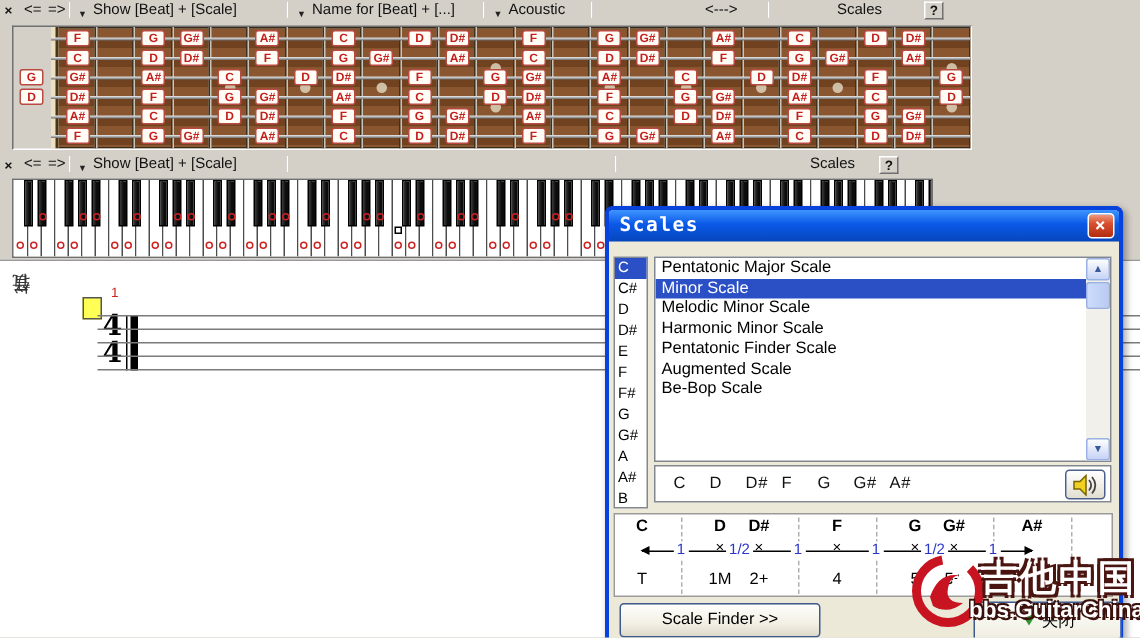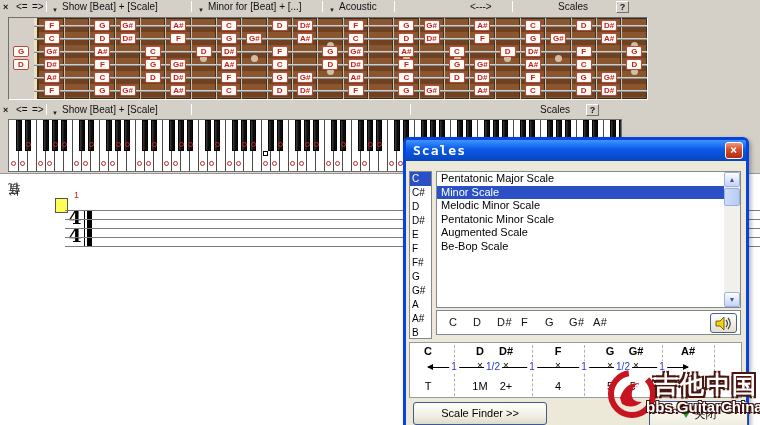--- a/index.html
+++ b/index.html
@@ -134,21 +134,21 @@
   <div id="fret-panel">
     <div class="tbar" style="top:0;">
       <span class="tb-close" style="left:3px;">×</span>
       <span style="left:16px;">&lt;=</span>
       <span style="left:32px;">=&gt;</span>
       <span class="tb-sep" style="left:46px;"></span>
       <span class="dd-arrow" style="left:52px;">▼</span>
       <span style="left:62px;">Show [Beat] + [Scale]</span>
       <span class="tb-sep" style="left:191px;"></span>
       <span class="dd-arrow" style="left:198px;">▼</span>
-      <span style="left:208px;">Minor for [Beat] + [...]</span>
+      <span style="left:208px;">Name for [Beat] + [...]</span>
       <span class="tb-sep" style="left:322px;"></span>
       <span class="dd-arrow" style="left:329px;">▼</span>
       <span style="left:339px;">Acoustic</span>
       <span class="tb-sep" style="left:394px;"></span>
       <span style="left:470px;">&lt;---&gt;</span>
       <span class="tb-sep" style="left:512px;"></span>
       <span style="left:558px;">Scales</span>
       <span class="help-btn" style="left:616px;">?</span>
     </div>
     <div id="fretboard">
@@ -520,21 +520,22 @@
           <div class="root-item">G</div>
           <div class="root-item">G#</div>
           <div class="root-item">A</div>
           <div class="root-item">A#</div>
           <div class="root-item">B</div>
         </div>
       <div id="scale-list">
           <div class="scale-item">Pentatonic Major Scale</div>
           <div class="scale-item sel">Minor Scale</div>
           <div class="scale-item">Melodic Minor Scale</div>
-          <div class="scale-item">Pentatonic Minor Scale</div>
+          <div class="scale-item">Harmonic Minor Scale</div>
+          <div class="scale-item">Pentatonic Finder Scale</div>
           <div class="scale-item">Augmented Scale</div>
           <div class="scale-item">Be-Bop Scale</div>
           <div id="sb">
           <div class="sb-btn" style="top:0;">▲</div>
           <div id="sb-thumb"></div>
           <div class="sb-btn" style="bottom:0;">▼</div>
         </div>
       </div>
       <div id="notes-box">
         <div id="spk-btn">

